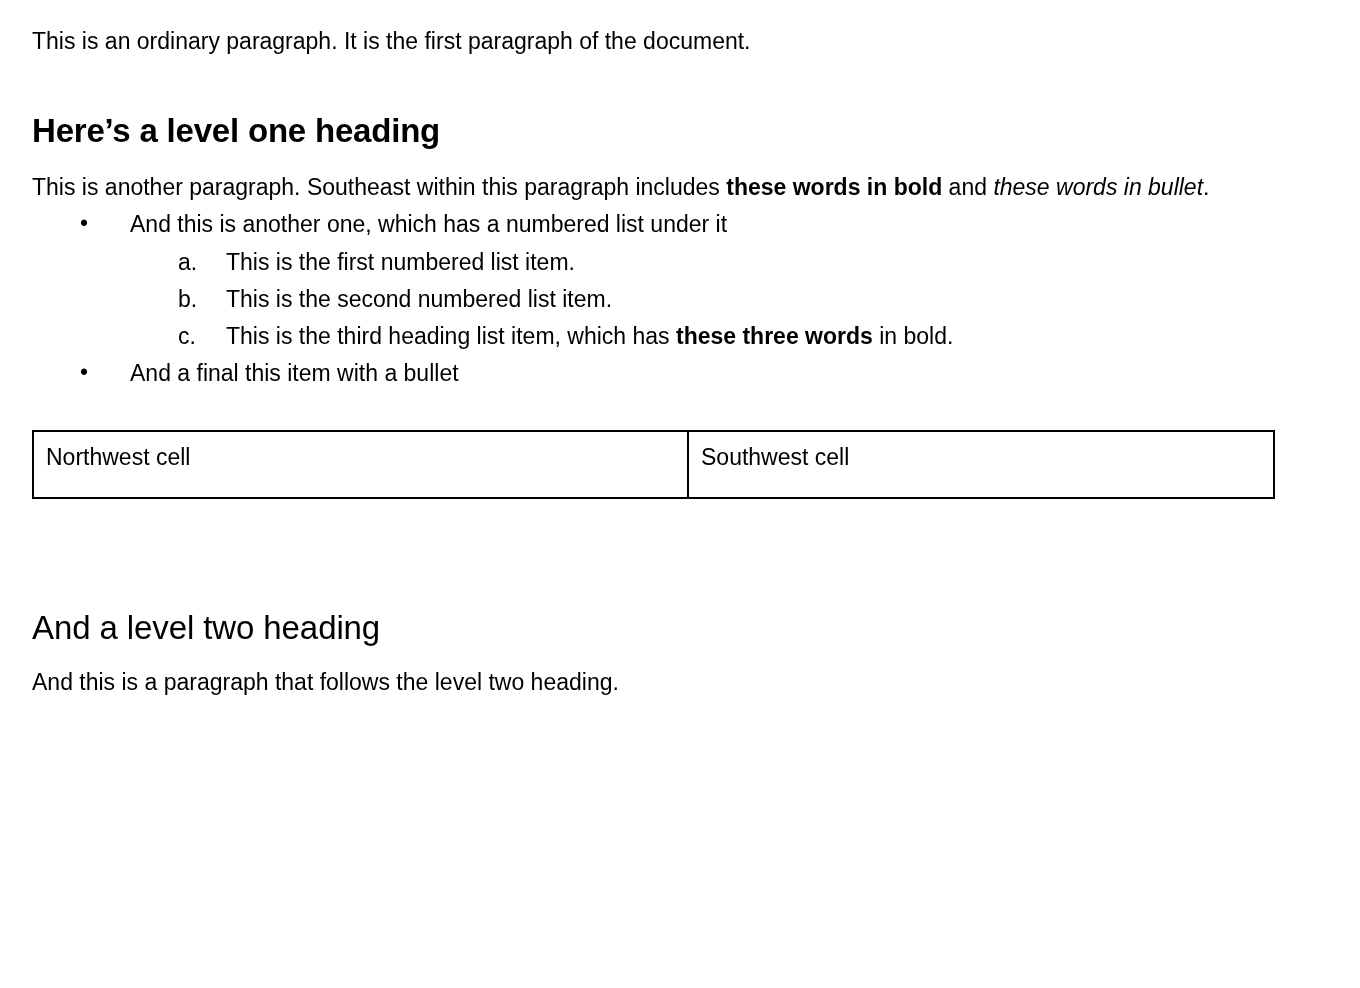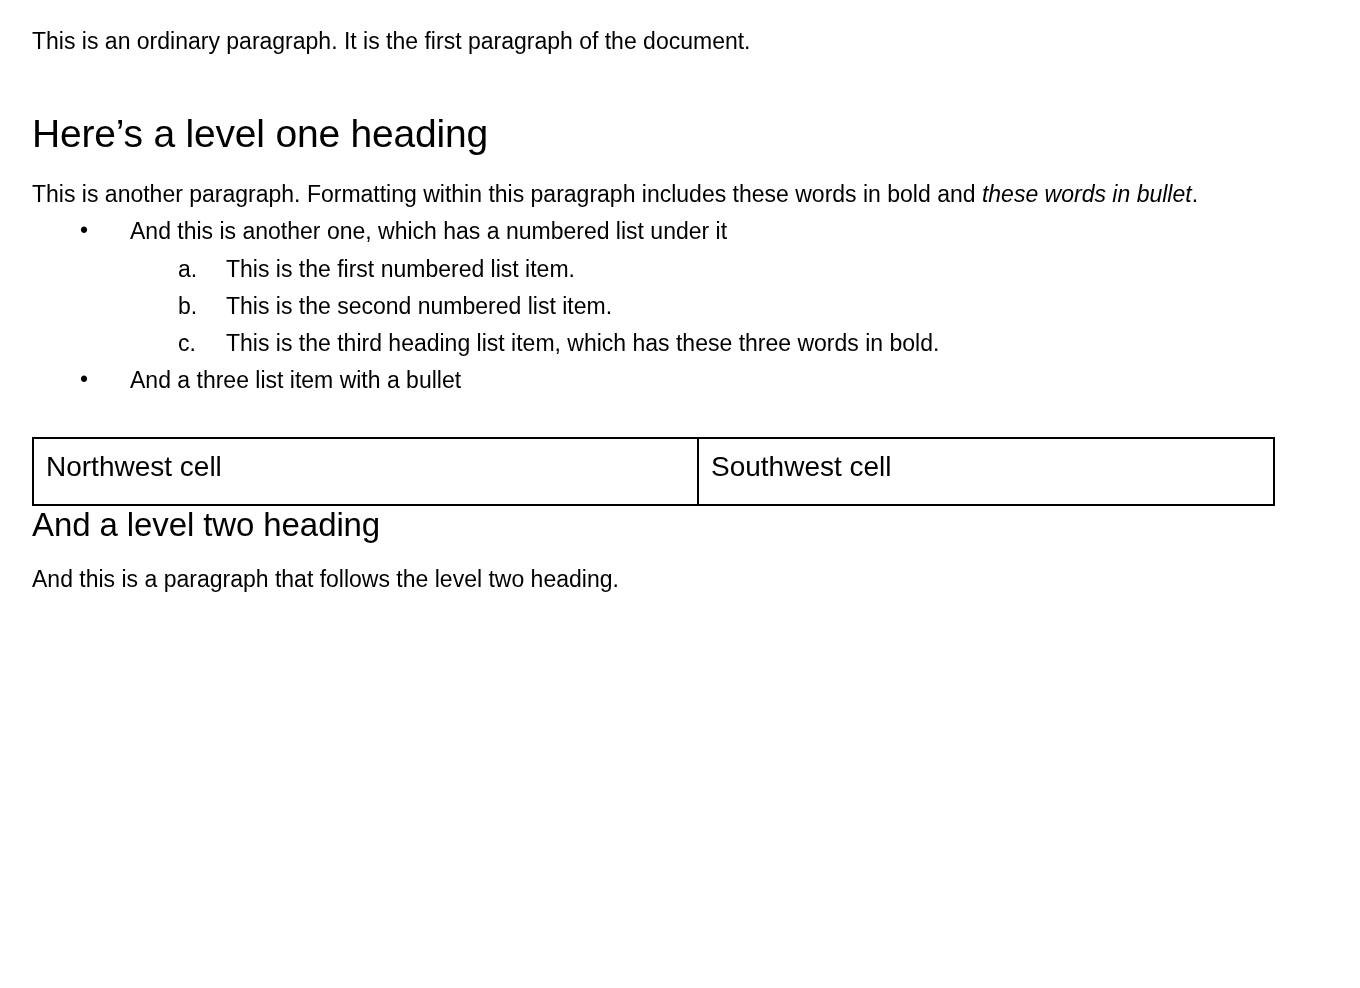--- a/index.html
+++ b/index.html
@@ -23,22 +23,22 @@
   }
   .para {
     font-size: 23px;
     line-height: 1.32;
     margin: 0;
   }
   .para-first {
     margin-bottom: 0;
   }
   h1.doc-h1 {
-    font-size: 39px;
-    font-weight: normal;
+    font-size: 33px;
+    font-weight: bold;
     line-height: 1.15;
     margin: 56px 0 22px 0;
     letter-spacing: -0.2px;
   }
   h2.doc-h2 {
     font-size: 33px;
     font-weight: normal;
     line-height: 1.15;
     margin: 0 0 20px 0;
     letter-spacing: -0.1px;
@@ -77,61 +77,61 @@
     position: relative;
     padding-left: 96px;
     margin-bottom: 5px;
   }
   .num-list > li .marker {
     position: absolute;
     left: 48px;
     top: 0;
     width: 40px;
   }
-  b { font-weight: normal; }
+  b { font-weight: bold; }
   i { font-style: italic; }
 
   table.doc-table {
     border-collapse: collapse;
     margin-top: 40px;
     width: 1243px;
     table-layout: fixed;
   }
   table.doc-table td {
     border: 2px solid #000000;
-    font-size: 28px;
-    padding: 12px 26px 13px 12px;
+    font-size: 23px;
+    padding: 12px 16px 13px 12px;
     vertical-align: top;
     height: 40px;
   }
   table.doc-table td.col-left { width: 625px; }
 
-  .h2-block { }
+  .h2-block { margin-top: 110px; }
   .para-last { margin-top: 0; }
 </style>
 </head>
 <body>
 
 <div class="page">
 
   <p class="para para-first">This is an ordinary paragraph. It is the first paragraph of the document.</p>
 
   <h1 class="doc-h1">Here’s a level one heading</h1>
 
-  <p class="para para-2"><span>This is another paragraph. Formatting within this paragraph includes </span><b>these words in bold</b><span> and </span><i>these words in bullet</i><span>.</span></p>
+  <p class="para para-2"><span>This is another paragraph. Southeast within this paragraph includes </span><b>these words in bold</b><span> and </span><i>these words in bullet</i><span>.</span></p>
 
   <ul class="bullet-list">
     <li><span>And this is another one, which has a numbered list under it</span>
       <ol class="num-list">
         <li><span class="marker">a.</span><span>This is the first numbered list item.</span></li>
         <li><span class="marker">b.</span><span>This is the second numbered list item.</span></li>
         <li><span class="marker">c.</span><span>This is the third heading list item, which has </span><b>these three words</b><span> in bold.</span></li>
       </ol>
     </li>
-    <li><span>And a three list item with a bullet</span></li>
+    <li><span>And a final this item with a bullet</span></li>
   </ul>
 
   <table class="doc-table">
     <tbody>
       <tr>
         <td class="col-left">Northwest cell</td>
         <td>Southwest cell</td>
       </tr>
     </tbody>
   </table>

